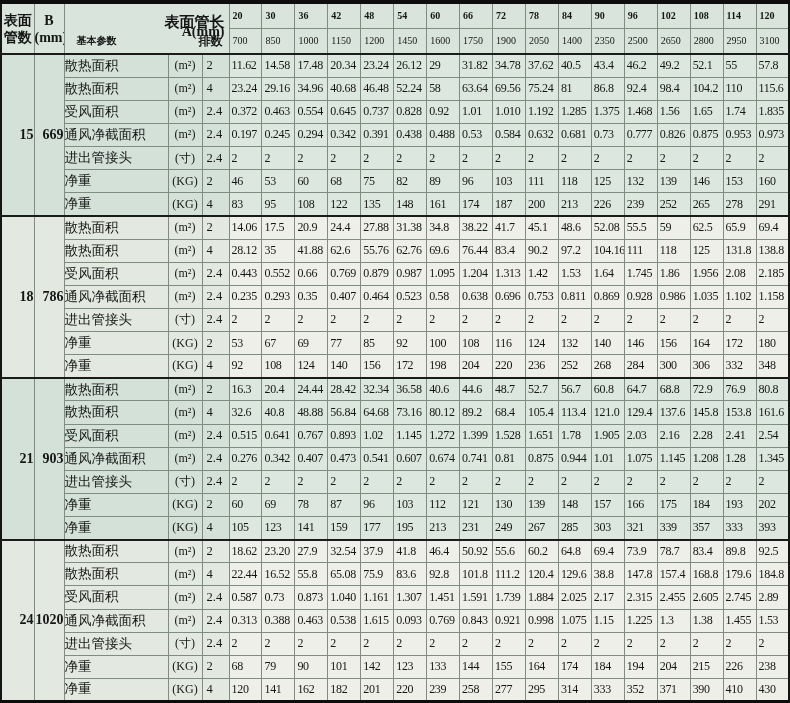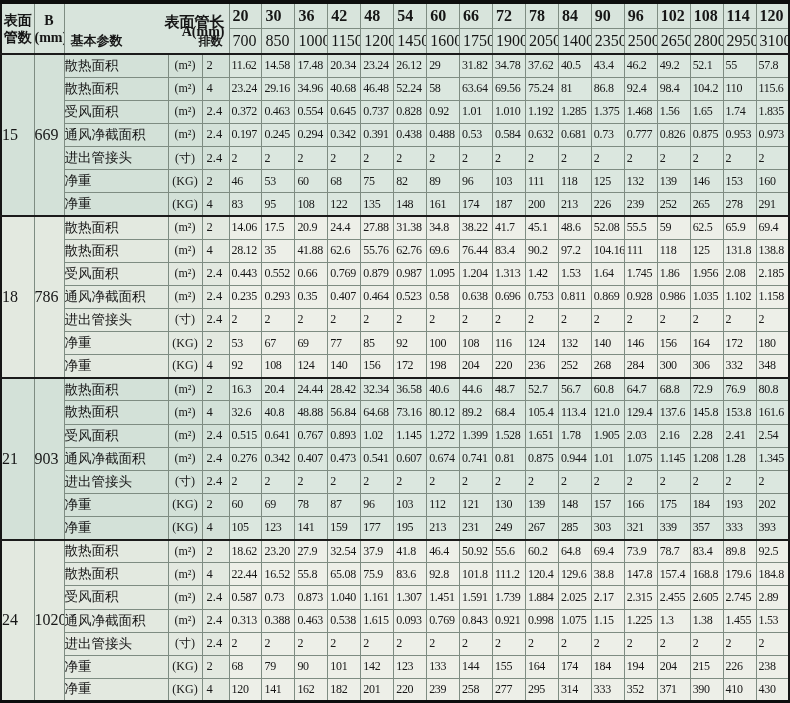--- a/index.html
+++ b/index.html
@@ -1,30 +1,30 @@
 <!DOCTYPE html>
 <html><head>
 <meta charset="utf-8">
 <style>
   html,body{margin:0;padding:0;background:#cfd6cf;}
   .sheet{width:790px;height:703px;background:#a21caf;box-sizing:border-box;overflow:hidden;}
   table.spec{width:790px;height:703px;border-collapse:collapse;table-layout:fixed;
     font-family:"Liberation Serif","DejaVu Serif",serif;color:#161616;
     border:2px solid #151515;border-top:4px solid #0d0d0d;border-bottom:3px solid #0d0d0d;}
   th,td{border:1px solid #7e8c82;overflow:hidden;white-space:nowrap;box-sizing:border-box;padding:0;}
-  thead th{height:26px;font-weight:bold;font-size:16px;background:#d8e4dc;text-align:left;padding-left:3px;}
+  thead th{height:26px;font-weight:bold;font-size:10px;background:#d8e4dc;text-align:left;padding-left:3px;}
   thead tr.len-row th{font-weight:normal;}
   th.corner{font-size:14px;line-height:17px;text-align:center;vertical-align:middle;padding:0;}
   th.corner3{position:relative;text-align:left;}
   th.corner3 .tr1{position:absolute;right:4px;top:10px;font-size:15px;text-align:right;}
   th.corner3 .tr2{position:absolute;right:4px;top:19px;font-size:14px;}
   th.corner3 .tr3{position:absolute;right:6px;bottom:3px;font-size:12px;}
-  th.corner3 .bl{position:absolute;left:6px;bottom:4px;font-size:13px;}
+  th.corner3 .bl{position:absolute;left:12px;bottom:4px;font-size:10px;}
   tbody tr{height:23px;}
-  td.count,td.bval{text-align:left;font-size:16px;background:inherit;}
+  td.count,td.bval{text-align:right;font-size:14px;background:inherit;font-weight:bold;}
   td.label{font-size:13.5px;}
   td.unit{font-size:12px;text-align:center;}
   td.rows{font-size:12.5px;padding-left:4px;}
   td.val{font-size:12px;padding-left:2px;letter-spacing:-0.3px;}
   tr.g0 td{background:#dbe7df;}
   tr.g0 td.left{background:#d3e1d8;}
   tr.g1 td{background:#edefe8;}
   tr.g1 td.left{background:#e3e9e0;}
   tr.gs td{border-top:2px solid #1b1b1b;}
   tbody tr:first-child td{border-top:2px solid #1b1b1b;}

